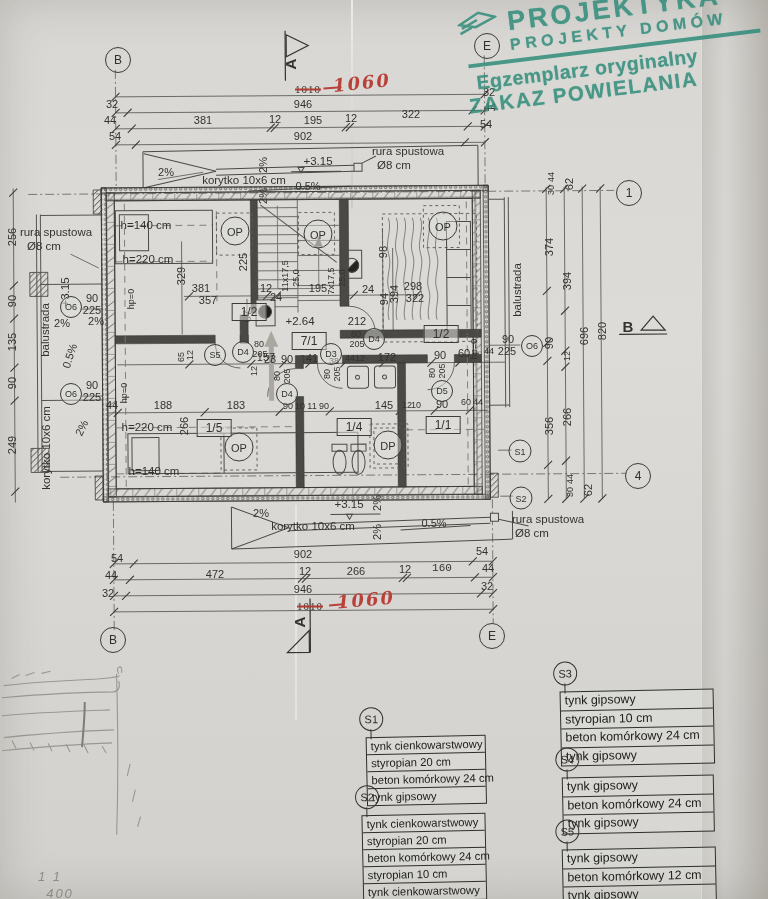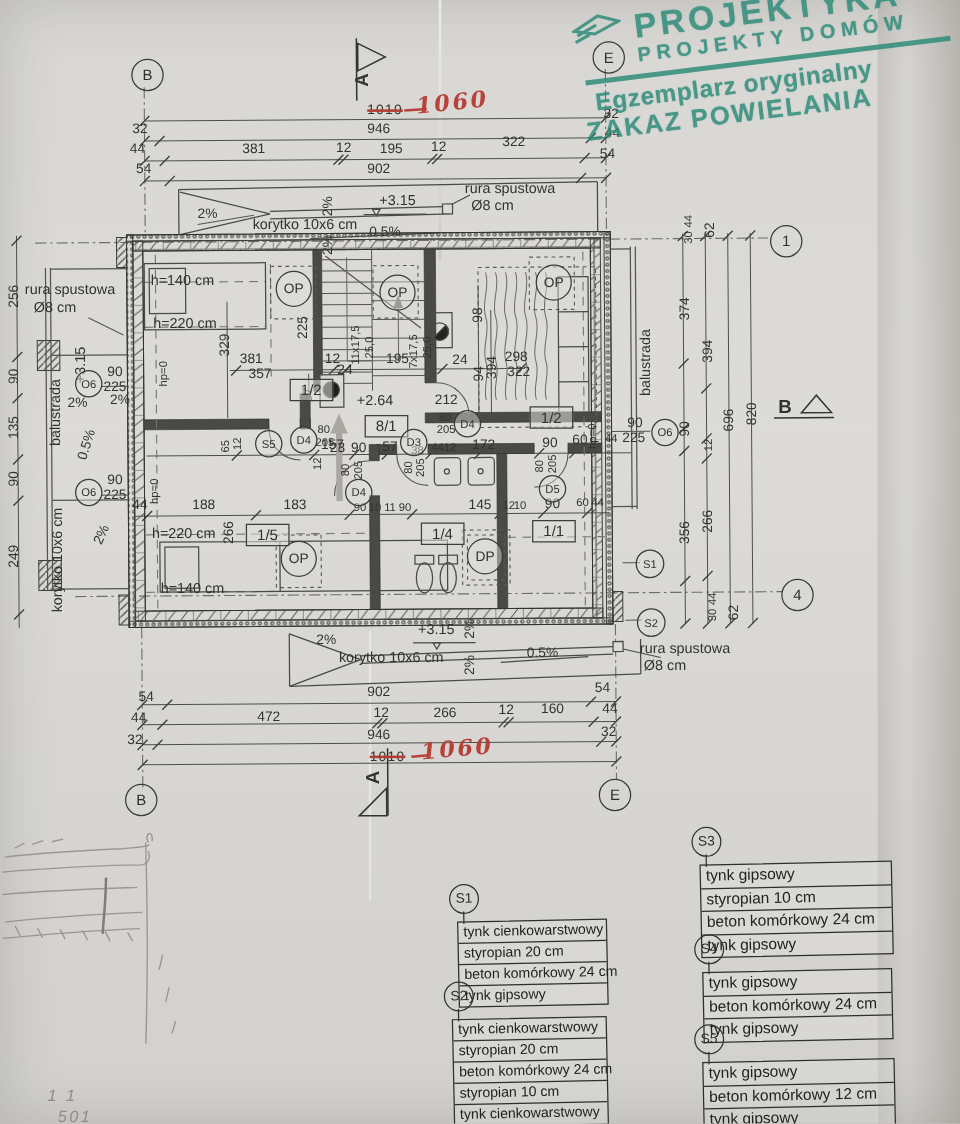--- a/index.html
+++ b/index.html
@@ -13,21 +13,21 @@
   .crease-top{position:absolute;left:351px;top:0;width:2px;height:208px;pointer-events:none;
     background:linear-gradient(180deg,rgba(255,255,255,.6),rgba(120,110,96,.14));}
   .crease-bottom{position:absolute;left:295px;top:505px;width:2px;height:215px;pointer-events:none;
     background:rgba(255,255,255,.38);}
   svg.plan{position:absolute;left:0;top:0;z-index:1;}
   .ann{position:absolute;font-size:11px;color:#33332e;white-space:nowrap;line-height:1;z-index:3;}
   .ann.sm{font-size:9px;}
   .ann.md{font-size:11.5px;}
   .ann.big{font-size:15px;font-weight:bold;}
   .ann.room{border:1.2px solid #3c3c38;padding:2px 8px;font-size:12px;background:rgba(224,223,220,.55);}
-  .ann.strike{text-decoration:line-through;text-decoration-color:#b23b32;text-decoration-thickness:2px;letter-spacing:1px;}
+  .ann.strike{text-decoration:line-through;text-decoration-color:#b23b32;text-decoration-thickness:2px;letter-spacing:1px;font-family:Liberation Serif, serif;}
   .ann.red{color:#b8423a;font-size:18px;font-weight:bold;font-style:italic;letter-spacing:2px;font-family:"DejaVu Serif",serif;}
   .ann.pencil{color:#8f8c85;font-size:13px;font-style:italic;letter-spacing:2px;}
   .pmark{position:absolute;border:1.1px solid #3b3b37;border-radius:50%;display:flex;align-items:center;
     justify-content:center;color:#33332e;background:rgba(222,221,218,.45);z-index:3;transform:translate(-50%,-50%);}
   .axmark{position:absolute;width:24px;height:24px;border:1.3px solid #3b3b37;border-radius:50%;display:flex;
     align-items:center;justify-content:center;font-size:12px;color:#2f2f2b;z-index:3;transform:translate(-50%,-50%);}
   .legend-block{position:absolute;transform:rotate(-1.2deg);z-index:3;}
   .lg-circle{position:absolute;top:0;left:-6px;width:22px;height:22px;border:1.3px solid #32322e;border-radius:50%;
     display:flex;align-items:center;justify-content:center;font-size:11px;color:#2d2d29;}
   .lg-circle::after{content:"";position:absolute;top:21px;left:10px;height:10px;border-left:1.2px solid #32322e;}
@@ -394,34 +394,34 @@
       <span class="ann sm" style="left: 342px; top: 278px; transform: translate(-50%, -50%) rotate(-90deg);">25,0</span>
       <span class="ann" style="left: 357px; top: 306px; transform: translate(-50%, -50%); margin-top: 15px;">212</span>
       <span class="ann" style="left: 368px; top: 289px; transform: translate(-50%, -50%);">24</span>
       <span class="ann" style="left: 383px; top: 252px; transform: translate(-50%, -50%) rotate(-90deg);">98</span>
       <span class="ann" style="left: 384px; top: 299px; transform: translate(-50%, -50%) rotate(-90deg);">94</span>
       <span class="ann" style="left: 394px; top: 294px; transform: translate(-50%, -50%) rotate(-90deg);">394</span>
       <span class="ann" style="left: 413px; top: 286px; transform: translate(-50%, -50%);">298</span>
       <span class="ann" style="left: 415px; top: 298px; transform: translate(-50%, -50%);">322</span>
       <span class="ann sm" style="left: 131px; top: 299px; transform: translate(-50%, -50%) rotate(-90deg);">hp=0</span>
       <span class="ann room" style="left: 249px; top: 312px; transform: translate(-50%, -50%);">1/2</span>
-      <span class="ann room" style="left: 309px; top: 341px; transform: translate(-50%, -50%);">8/1</span>
+      <span class="ann room" style="left: 309px; top: 341px; transform: translate(-50%, -50%);">7/1</span>
       <span class="ann room" style="left: 441px; top: 334px; transform: translate(-50%, -50%);">1/2</span>
       <span class="ann room" style="left: 214px; top: 428px; transform: translate(-50%, -50%);">1/5</span>
       <span class="ann room" style="left: 354px; top: 427px; transform: translate(-50%, -50%);">1/4</span>
       <span class="ann room" style="left: 443px; top: 425px; transform: translate(-50%, -50%);">1/1</span>
       <span class="ann sm" style="left: 181px; top: 357px; transform: translate(-50%, -50%) rotate(-90deg);">65</span>
       <span class="ann sm" style="left: 190px; top: 355px; transform: translate(-50%, -50%) rotate(-90deg);">12</span>
       <span class="ann sm" style="left: 259px; top: 344px; transform: translate(-50%, -50%);">80</span>
       <span class="ann sm" style="left: 260px; top: 354px; transform: translate(-50%, -50%);">205</span>
       <span class="ann" style="left: 240px; top: 357px; transform: translate(-50%, -50%); margin-left: 26px;">157</span>
       <span class="ann" style="left: 270px; top: 359px; transform: translate(-50%, -50%);">23</span>
       <span class="ann sm" style="left: 254px; top: 371px; transform: translate(-50%, -50%) rotate(-90deg);">12</span>
       <span class="ann" style="left: 287px; top: 359px; transform: translate(-50%, -50%);">90</span>
-      <span class="ann" style="left: 312px; top: 358px; transform: translate(-50%, -50%);">57</span>
+      <span class="ann" style="left: 312px; top: 358px; transform: translate(-50%, -50%);">41</span>
       <span class="ann sm" style="left: 334px; top: 361px; transform: translate(-50%, -50%);">38</span>
       <span class="ann sm" style="left: 350px; top: 358px; transform: translate(-50%, -50%);">44</span>
       <span class="ann sm" style="left: 360px; top: 358px; transform: translate(-50%, -50%);">12</span>
       <span class="ann" style="left: 387px; top: 357px; transform: translate(-50%, -50%);">172</span>
       <span class="ann" style="left: 440px; top: 355px; transform: translate(-50%, -50%);">90</span>
       <span class="ann" style="left: 464px; top: 353px; transform: translate(-50%, -50%);">60</span>
       <span class="ann sm" style="left: 474px; top: 349px; transform: translate(-50%, -50%) rotate(-90deg);">hp=0</span>
       <span class="ann sm" style="left: 489px; top: 351px; transform: translate(-50%, -50%);">44</span>
       <span class="ann" style="left: 508px; top: 339px; transform: translate(-50%, -50%);">90</span>
       <span class="ann" style="left: 507px; top: 351px; transform: translate(-50%, -50%);">225</span>
@@ -458,21 +458,21 @@
       <span class="ann" style="left: 434px; top: 523px; transform: translate(-50%, -50%);">0.5%</span>
       <span class="ann md" style="left: 548px; top: 520px; transform: translate(-50%, -50%);">rura spustowa</span>
       <span class="ann md" style="left: 532px; top: 534px; transform: translate(-50%, -50%);">Ø8 cm</span>
       <span class="ann" style="left: 303px; top: 554px; transform: translate(-50%, -50%);">902</span>
       <span class="ann" style="left: 117px; top: 558px; transform: translate(-50%, -50%);">54</span>
       <span class="ann" style="left: 482px; top: 551px; transform: translate(-50%, -50%);">54</span>
       <span class="ann" style="left: 215px; top: 574px; transform: translate(-50%, -50%);">472</span>
       <span class="ann" style="left: 305px; top: 571px; transform: translate(-50%, -50%);">12</span>
       <span class="ann" style="left: 356px; top: 571px; transform: translate(-50%, -50%);">266</span>
       <span class="ann" style="left: 405px; top: 569px; transform: translate(-50%, -50%);">12</span>
-      <span class="ann" style="left: 442px; top: 568px; transform: translate(-50%, -50%);">160</span>
+      <span class="ann" style="left: 442px; top: 568px; transform: translate(-50%, -50%); font-family: Liberation Mono, monospace;">160</span>
       <span class="ann" style="left: 111px; top: 575px; transform: translate(-50%, -50%);">44</span>
       <span class="ann" style="left: 488px; top: 568px; transform: translate(-50%, -50%);">44</span>
       <span class="ann" style="left: 303px; top: 589px; transform: translate(-50%, -50%);">946</span>
       <span class="ann" style="left: 108px; top: 593px; transform: translate(-50%, -50%);">32</span>
       <span class="ann" style="left: 487px; top: 586px; transform: translate(-50%, -50%);">32</span>
       <span class="ann strike" style="left: 310px; top: 606px; transform: translate(-50%, -50%);">1010</span>
       <span class="ann red" style="left: 366px; top: 600px; transform: translate(-50%, -50%) rotate(-5deg);">1060</span>
       <span class="ann sm" style="left: 551px; top: 177px; transform: translate(-50%, -50%) rotate(-90deg);">44</span>
       <span class="ann sm" style="left: 551px; top: 190px; transform: translate(-50%, -50%) rotate(-90deg);">30</span>
       <span class="ann" style="left: 569px; top: 184px; transform: translate(-50%, -50%) rotate(-90deg);">62</span>
@@ -485,21 +485,21 @@
       <span class="ann md" style="left: 518px; top: 290px; transform: translate(-50%, -50%) rotate(-90deg);">balustrada</span>
       <span class="ann" style="left: 549px; top: 426px; transform: translate(-50%, -50%) rotate(-90deg);">356</span>
       <span class="ann" style="left: 567px; top: 417px; transform: translate(-50%, -50%) rotate(-90deg);">266</span>
       <span class="ann sm" style="left: 570px; top: 479px; transform: translate(-50%, -50%) rotate(-90deg);">44</span>
       <span class="ann sm" style="left: 570px; top: 492px; transform: translate(-50%, -50%) rotate(-90deg);">30</span>
       <span class="ann" style="left: 588px; top: 490px; transform: translate(-50%, -50%) rotate(-90deg);">62</span>
       <span class="ann big" style="left: 290px; top: 64px; transform: translate(-50%, -50%) rotate(-90deg);">A</span>
       <span class="ann big" style="left: 299px; top: 622px; transform: translate(-50%, -50%) rotate(-90deg);">A</span>
       <span class="ann big" style="left: 628px; top: 326px; transform: translate(-50%, -50%);">B</span>
       <span class="ann pencil" style="left: 50px; top: 876px; transform: translate(-50%, -50%);">1 1</span>
-      <span class="ann pencil" style="left: 60px; top: 893px; transform: translate(-50%, -50%);">501</span>
+      <span class="ann pencil" style="left: 60px; top: 893px; transform: translate(-50%, -50%);">400</span>
     </div>
   <div id="marker-layer">
       <span class="pmark" style="left: 235px; top: 231px; width: 27px; height: 27px; font-size: 11px;">OP</span>
       <span class="pmark" style="left: 318px; top: 234px; width: 27px; height: 27px; font-size: 11px;">OP</span>
       <span class="pmark" style="left: 443px; top: 226px; width: 27px; height: 27px; font-size: 11px;">OP</span>
       <span class="pmark" style="left: 239px; top: 447px; width: 27px; height: 27px; font-size: 11px;">OP</span>
       <span class="pmark" style="left: 388px; top: 445px; width: 27px; height: 27px; font-size: 11px;">DP</span>
       <span class="pmark" style="left: 243px; top: 352px; width: 20px; height: 20px; font-size: 9px;">D4</span>
       <span class="pmark" style="left: 287px; top: 394px; width: 20px; height: 20px; font-size: 9px;">D4</span>
       <span class="pmark" style="left: 331px; top: 354px; width: 20px; height: 20px; font-size: 9px;">D3</span>

